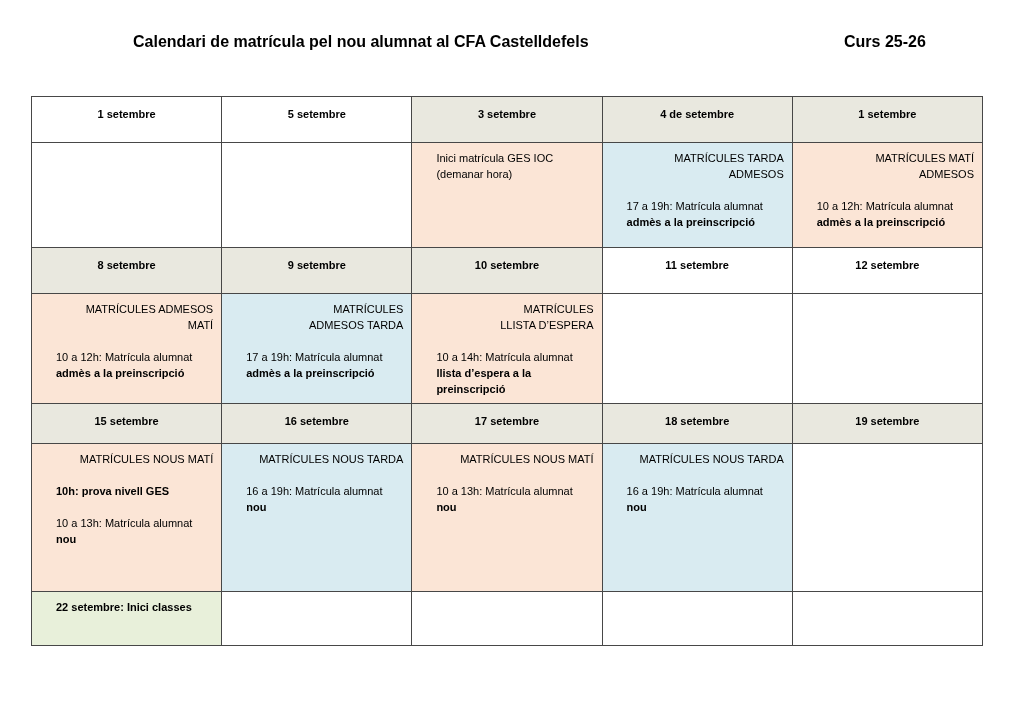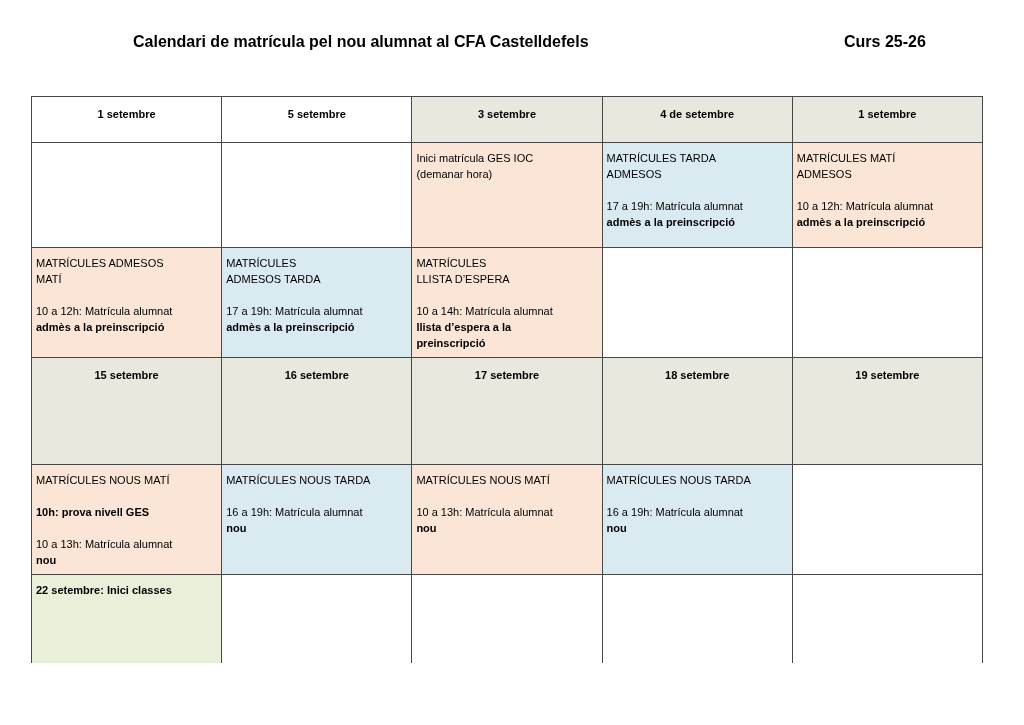--- a/index.html
+++ b/index.html
@@ -56,25 +56,25 @@
   table.calendar tr:nth-child(5) { height: 40px; padding-left: 20px; }
   table.calendar tr:nth-child(6) { height: 148px; }
   table.calendar tr:nth-child(7) { height: 54px; }
 
   td.date-cell {
     text-align: center;
     font-weight: bold;
     padding: 9px 6px 4px 6px;
   }
   td.content-cell {
-    padding: 7px 8px 6px 4px;
+    padding: 7px 8px 6px 24px;
   }
   .para { margin: 0 0 16px 0; }
   .para:last-child { margin-bottom: 0; }
-  .cell-title { text-align: left; }
+  .cell-title { text-align: right; }
   .line { text-align: left; }
   .b { font-weight: bold; }
 
   .bg-white { background: #ffffff; }
   .bg-peach { background: var(--peach, #fbe5d6); }
   .bg-blue  { background: var(--blue, #d9ebf1); }
   .bg-beige { background: var(--beige, #e9e8df); }
   .bg-green { background: var(--green, #e8f0da); margin-top: 29px; }
 </style>
 </head>
@@ -117,20 +117,27 @@
               <div>MATRÍCULES MATÍ</div>
               <div>ADMESOS</div>
             </div>
             <div class="para">
               <div class="line"><span>10 a 12h: Matrícula alumnat</span></div>
               <div class="line"><span class="b">admès a la preinscripció</span></div>
             </div>
           </td>
         </tr>
         <tr>
+          <td class="bg-beige date-cell">8 setembre</td>
+          <td class="bg-beige date-cell">9 setembre</td>
+          <td class="bg-beige date-cell">10 setembre</td>
+          <td class="bg-white date-cell">11 setembre</td>
+          <td class="bg-white date-cell">12 setembre</td>
+        </tr>
+        <tr>
           <td class="bg-peach content-cell">
             <div class="para cell-title">
               <div>MATRÍCULES ADMESOS</div>
               <div>MATÍ</div>
             </div>
             <div class="para">
               <div class="line"><span>10 a 12h: Matrícula alumnat</span></div>
               <div class="line"><span class="b">admès a la preinscripció</span></div>
             </div>
           </td>

